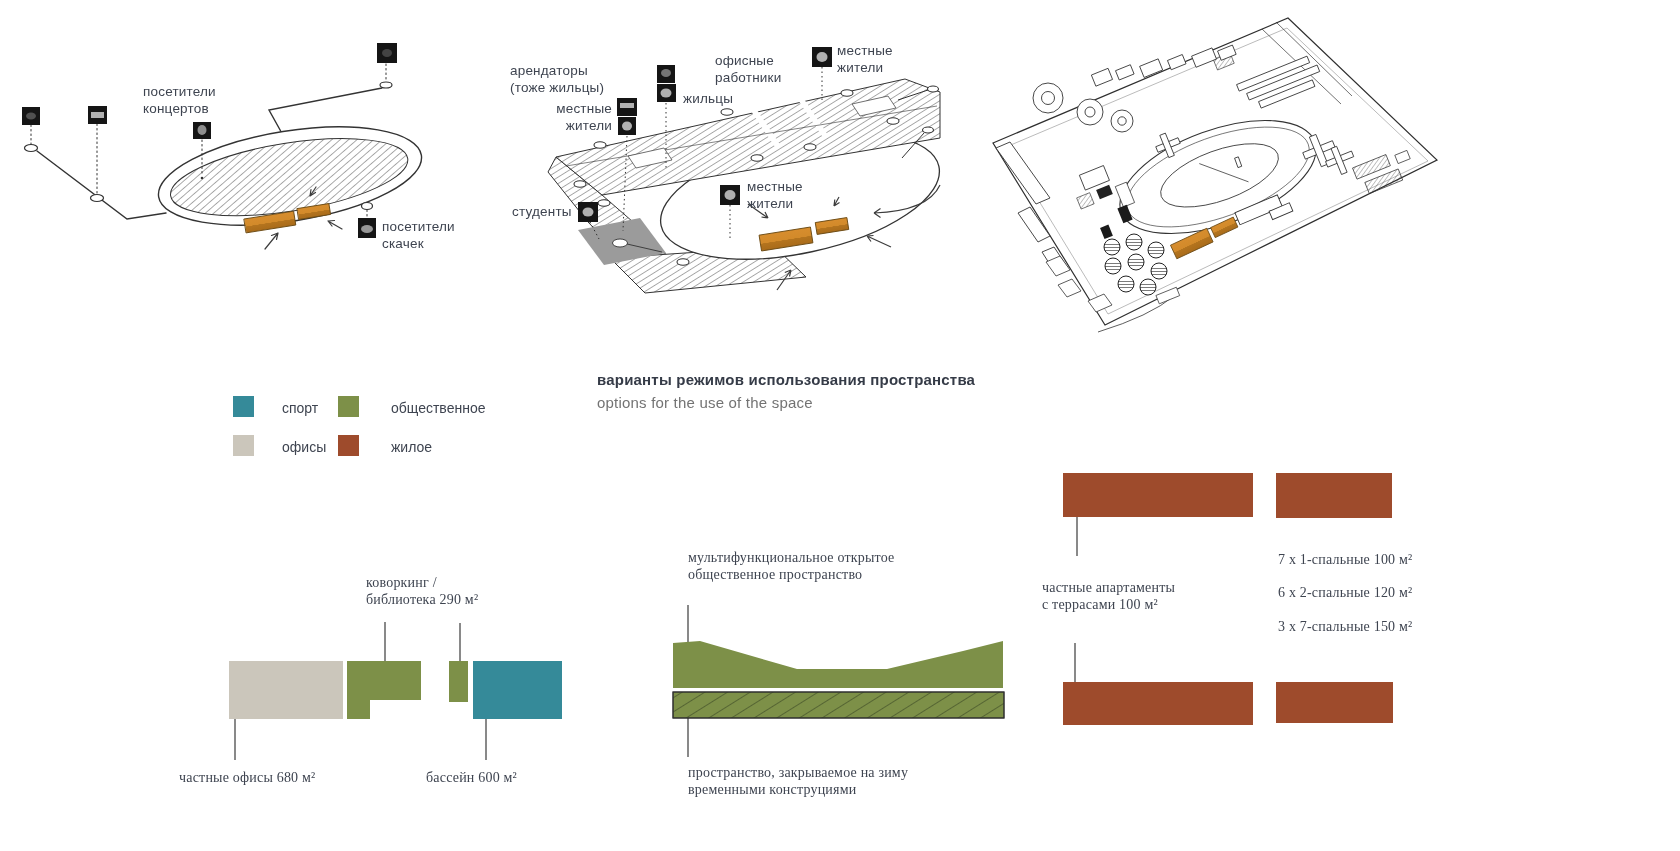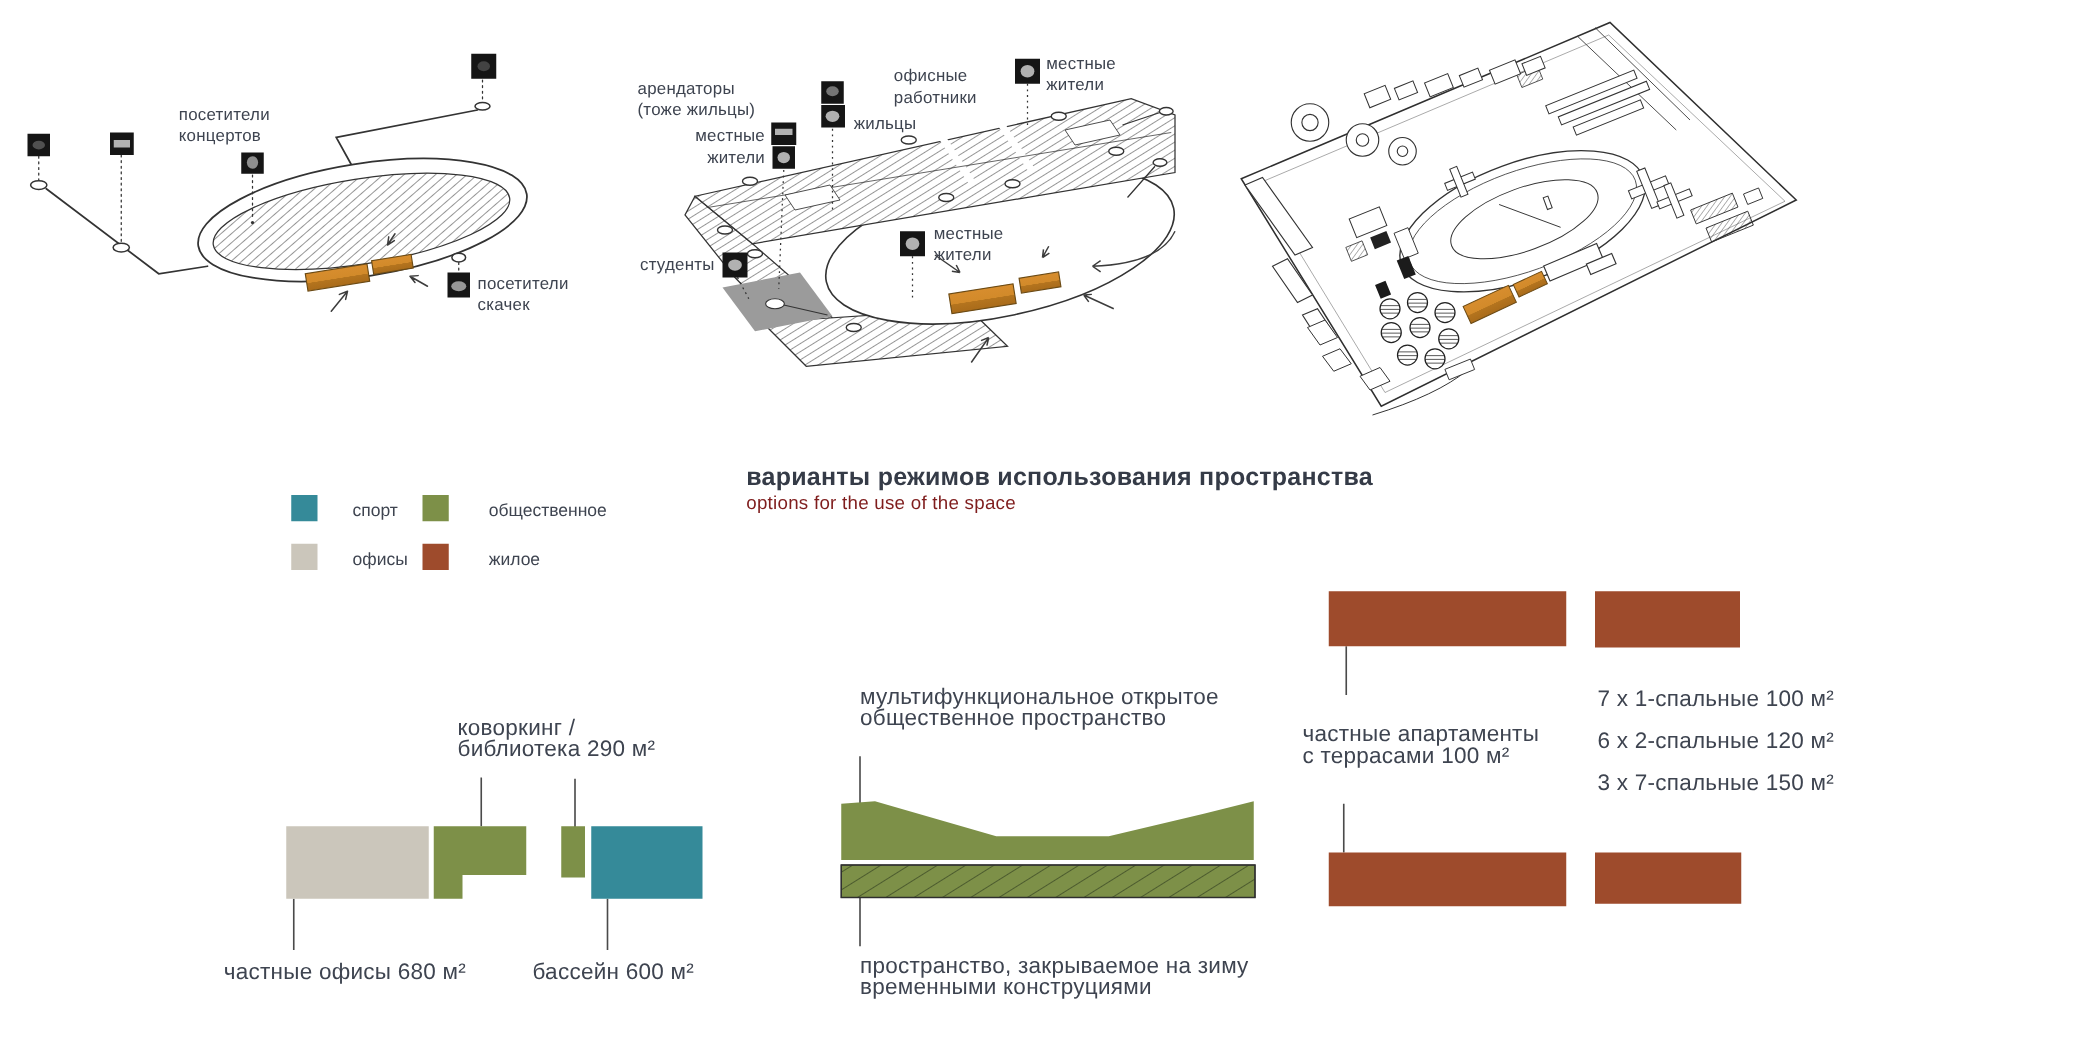--- a/index.html
+++ b/index.html
@@ -1,24 +1,24 @@
 <!DOCTYPE html>
 <html style="--sport: #358a99; --public: #7d9048; --offices: #cbc6bb; --residential: #9e4b2c; --accent_bar: #d78d2e; --text: #3e4450;"><head>
 <meta charset="utf-8">
 <style>
   html,body{margin:0;padding:0;background:#ffffff;}
   .canvas{position:relative;width:1680px;height:851px;background:#fff;overflow:hidden;
           font-family:"Liberation Sans", sans-serif;color:var(--text,#3e4450);}
   .art{position:absolute;left:0;top:0;width:1680px;height:851px;}
   .lbl{position:absolute;white-space:pre-line;font-size:13.5px;line-height:16.5px;
        color:var(--text,#3e4450);letter-spacing:.2px;}
-  .lbl.prog{font-size:18px;line-height:17px;}
+  .lbl.prog{font-size:14px;line-height:17px;font-family:Liberation Serif, serif;}
   .lbl.right{text-align:right;}
-  .title-ru{position:absolute;font-size:20px;font-weight:bold;color:#353b47;letter-spacing:.2px;}
-  .title-en{position:absolute;font-size:15px;color:#7f1d1d;letter-spacing:.2px;}
+  .title-ru{position:absolute;font-size:15px;font-weight:bold;color:#353b47;letter-spacing:.2px;}
+  .title-en{position:absolute;font-size:15px;color:#737373;letter-spacing:.2px;}
   .swatch{position:absolute;width:21px;height:21px;}
   .legend-lbl{position:absolute;font-size:14px;color:var(--text,#3e4450);margin-left:19px;}
 </style>
 </head>
 <body>
 
 <div class="canvas">
 
 <svg class="art" viewBox="0 0 1680 851">
   <defs>

